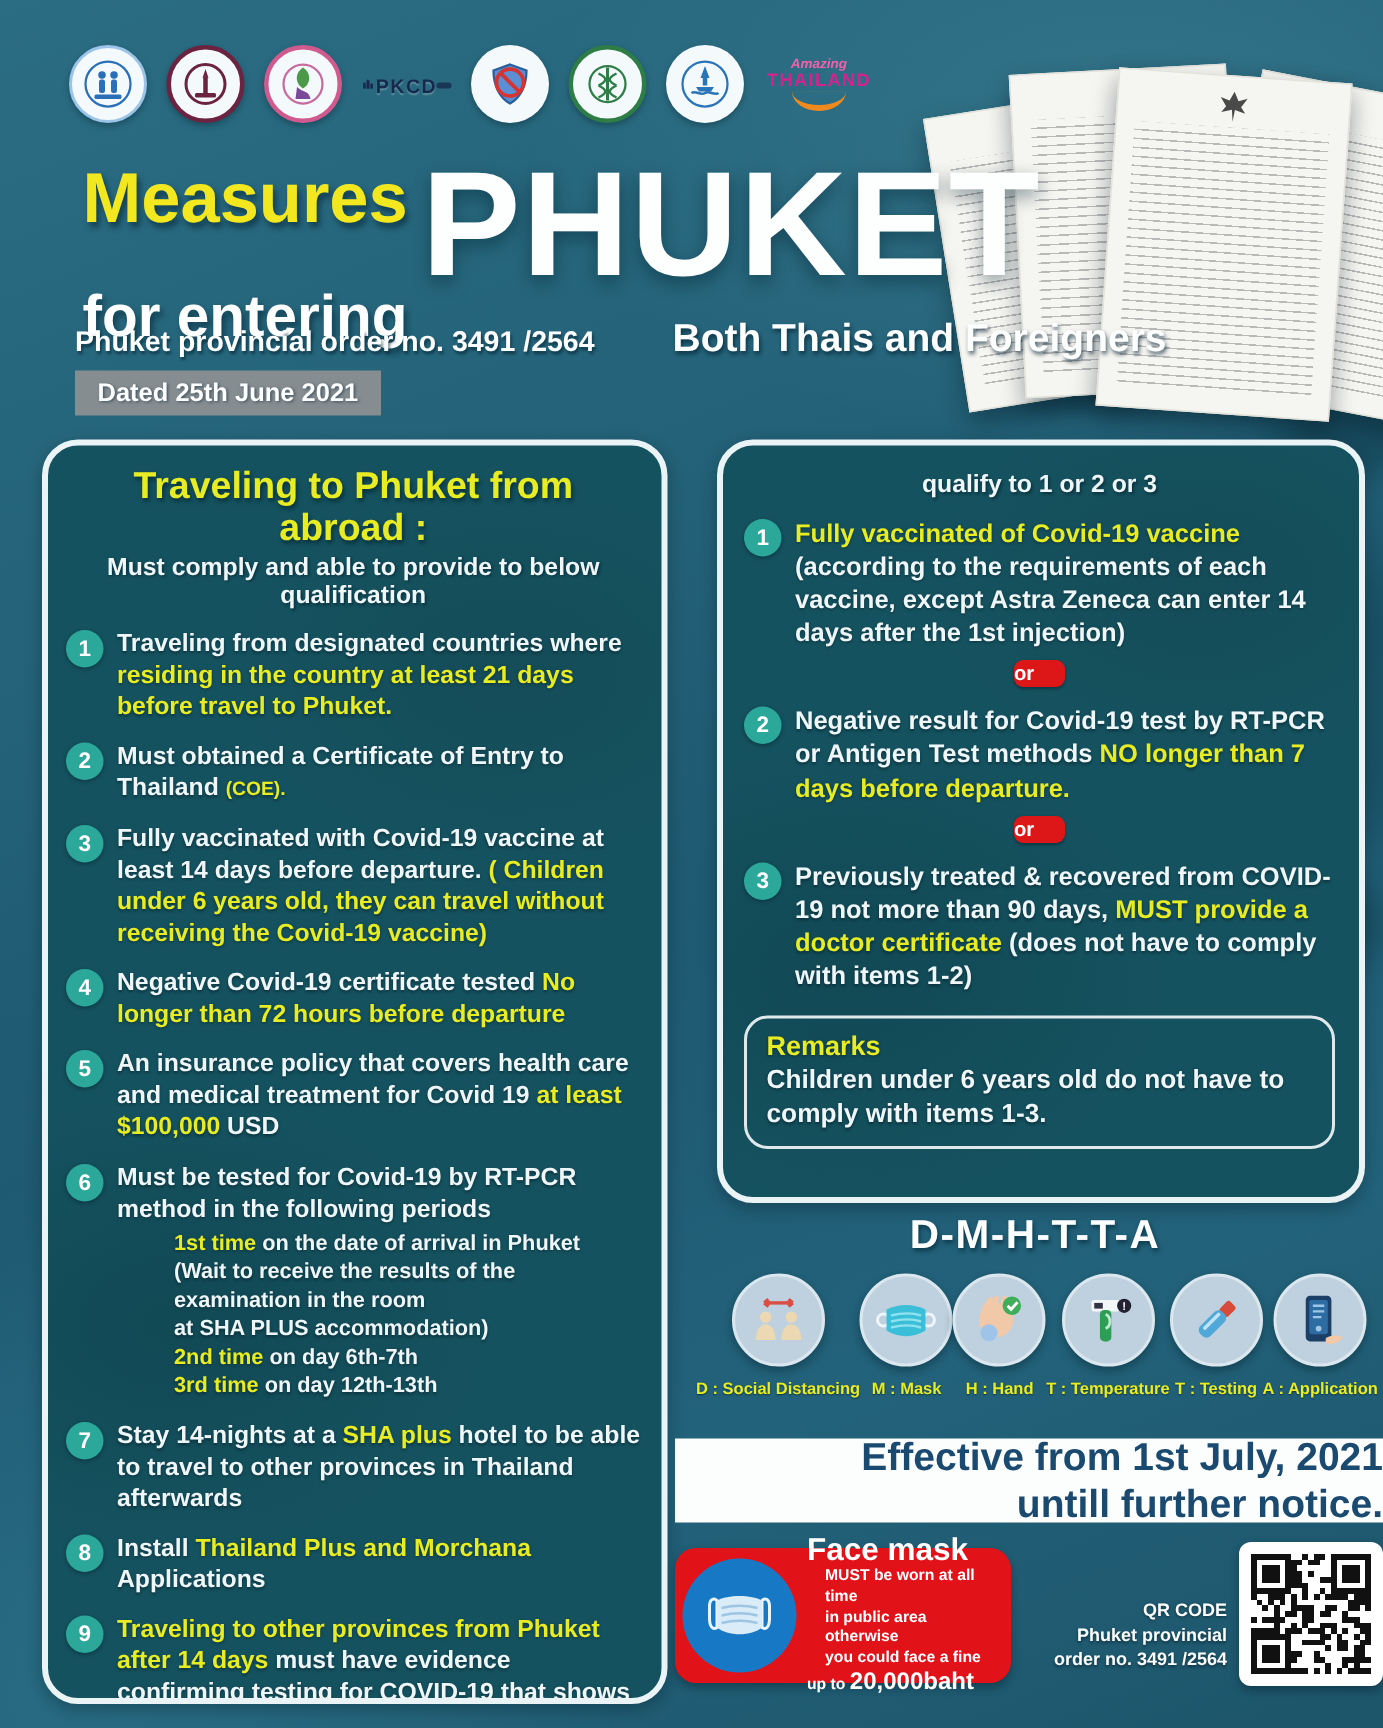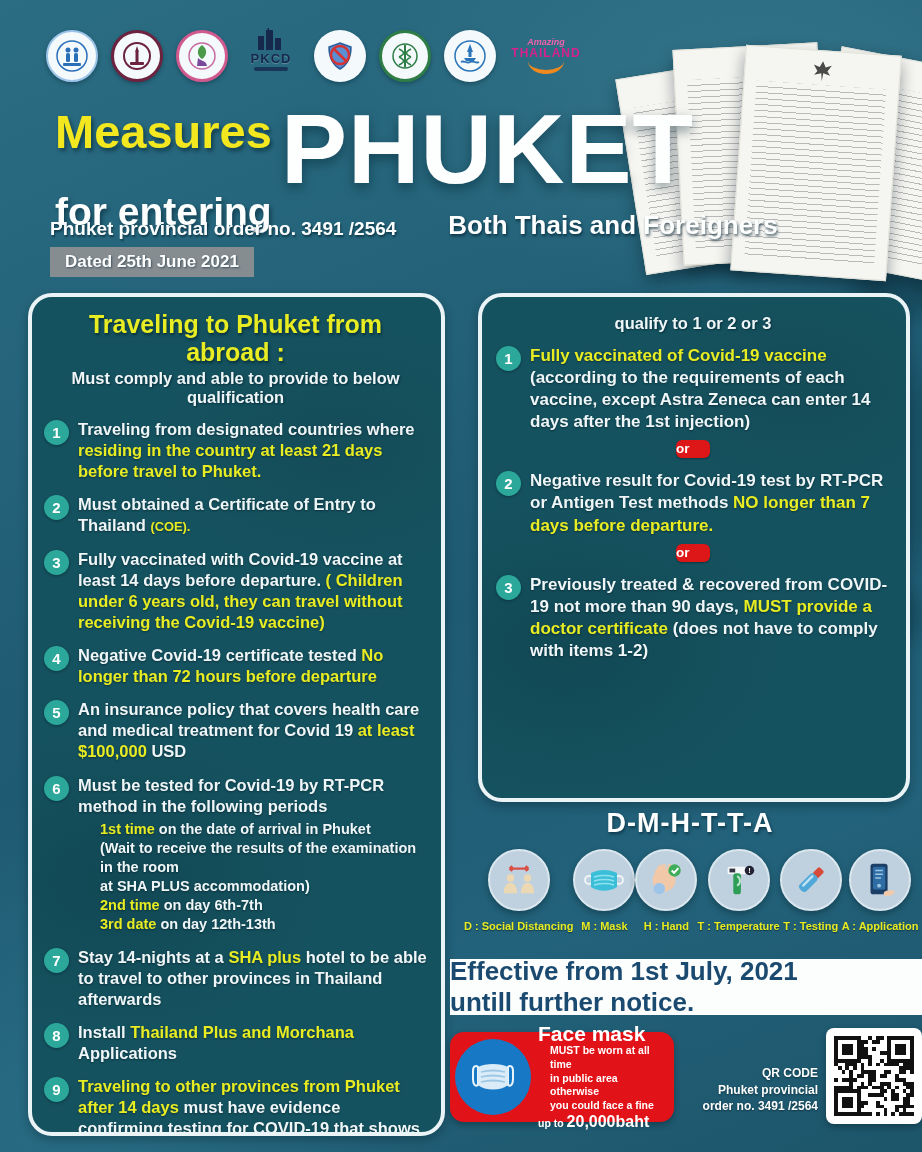--- a/index.html
+++ b/index.html
@@ -31,21 +31,21 @@
     background:radial-gradient(70px 50px at 70% 30%,#1a4d60 35%,transparent 75%);}
 
   
   .logos{position:absolute;left:46px;top:28px;display:flex;align-items:center;gap:13px;z-index:3;}
   .logo{width:52px;height:52px;border-radius:50%;background:#f4f9fc;display:flex;align-items:center;justify-content:center;box-shadow:0 2px 4px rgba(0,25,35,.35);flex-shrink:0;}
   .logo svg{display:block;}
   .logo.ring-blue{border:2px solid #9cc4e8;}
   .logo.ring-maroon{border:3px solid #6b2340;}
   .logo.ring-pink{border:3px solid #d05a8e;}
   .logo.ring-green{border:3px solid #2e7d46;}
-  .logo-pkcd{width:60px;height:56px;border-radius:0;background:none;box-shadow:none;display:flex;flex-direction:column;align-items:center;justify-content:flex-start;}
+  .logo-pkcd{width:60px;height:56px;border-radius:0;background:none;box-shadow:none;display:flex;flex-direction:row;align-items:center;justify-content:flex-start;}
   .pkcd-text{font-size:13px;font-weight:bold;color:#16294d;letter-spacing:1px;line-height:1;margin-top:2px;text-shadow:0 1px 1px rgba(255,255,255,.25);}
   .pkcd-sub{width:34px;height:4px;border-radius:2px;background:#16294d;opacity:.8;margin-top:2px;}
   .logo-amazing{width:74px;height:56px;border-radius:0;background:none;box-shadow:none;display:flex;flex-direction:column;align-items:center;justify-content:center;}
   .amz-script{font-size:9px;font-style:italic;font-weight:bold;color:#ef62ab;line-height:1;}
   .amz-caps{font-size:12px;font-weight:bold;color:#d6218f;letter-spacing:1px;line-height:1.1;}
   .amz-smile{width:36px;height:13px;border:0;border-bottom:4px solid #f08a1e;border-radius:0 0 50% 50%/0 0 100% 100%;margin-top:1px;}
 
   
   .docs{position:absolute;left:612px;top:38px;width:310px;height:250px;z-index:1;}
   .page{position:absolute;background:#f5f5f1;box-shadow:0 8px 16px rgba(0,20,30,.4);border:1px solid #e2e2da;}
@@ -74,39 +74,39 @@
     border:4px solid var(--panel-border);border-radius:24px;box-shadow:0 4px 10px rgba(0,20,30,.3);overflow:hidden;}
   .panel.left{left:28px;top:293px;width:417px;height:843px;padding:14px 14px 10px 12px;}
   .panel.right{left:478px;top:293px;width:432px;height:509px;padding:14px 16px 10px 14px;}
   .panel h2{font-size:25px;font-weight:bold;color:var(--yellow);text-align:center;line-height:1.1;text-shadow:1px 2px 3px rgba(5,40,52,.85);}
   .panel .psub{font-size:16.5px;font-weight:bold;color:var(--white);text-align:center;margin-top:3px;text-shadow:1px 1px 2px rgba(5,40,52,.8);}
   .items{margin-top:10px;}
   .item{display:flex;gap:9px;margin-top:12px;}
   .num{width:25px;height:25px;border-radius:50%;background:var(--numteal);color:#fff;font-size:15px;font-weight:bold;display:flex;align-items:center;justify-content:center;flex-shrink:0;box-shadow:0 1px 3px rgba(0,25,35,.45);margin-top:1px;}
   .itext{font-size:16.5px;font-weight:bold;line-height:1.28;text-shadow:0 1px 2px rgba(0,25,35,.55);}
   .panel.right .itext{font-size:17px;line-height:1.3;}
-  .isub{margin-left:22px;margin-top:3px;font-size:14.5px;line-height:1.32;}
+  .isub{margin-left:38px;margin-top:3px;font-size:14.5px;line-height:1.32;}
   .c-w{color:var(--white);}
   .c-y{color:var(--yellow);}
   .c-ys{color:var(--yellow);font-size:.78em;}
   .or-badge{width:34px;margin:7px auto 0 auto;background:#dd1717;color:#fff;font-size:13.5px;font-weight:bold;border-radius:6px;padding:1px 0 2px 0;box-shadow:0 1px 2px rgba(0,20,30,.4);}
   .remarks{margin-top:15px;border:2px solid #dfe9ec;border-radius:16px;padding:8px 13px 10px 13px;}
   .remarks .rtitle{font-size:18px;font-weight:bold;color:var(--yellow);text-shadow:0 1px 2px rgba(0,25,35,.6);}
   .remarks .rtext{font-size:17.5px;font-weight:bold;color:var(--white);line-height:1.3;text-shadow:0 1px 2px rgba(0,25,35,.6);}
 
   
   .dmhtta{position:absolute;left:458px;top:808px;width:464px;z-index:2;}
   .dm-title{text-align:center;font-size:27px;font-weight:bold;color:#fdfefe;letter-spacing:1px;text-shadow:1px 2px 3px rgba(0,30,45,.6);}
   .dm-row{display:flex;margin-top:10px;padding:0 6px;}
   .dm-cell{flex:1;display:flex;flex-direction:column;align-items:center;}
   .dm-circle{width:62px;height:62px;border-radius:50%;background:#bfd0de;border:2px solid #dbe7ef;display:flex;align-items:center;justify-content:center;box-shadow:0 3px 6px rgba(0,20,30,.35);}
   .dm-label{margin-top:9px;font-size:11px;font-weight:bold;color:var(--yellow);white-space:nowrap;text-shadow:0 1px 1px rgba(0,25,35,.6);}
 
   
-  .banner{position:absolute;left:450px;top:959px;width:472px;height:56px;background:#fcfdfd;z-index:2;display:flex;flex-direction:column;align-items:flex-start;justify-content:center;}
+  .banner{position:absolute;left:450px;top:959px;width:472px;height:56px;background:#fcfdfd;z-index:2;display:flex;flex-direction:column;align-items:flex-end;justify-content:center;}
   .banner div{font-size:26px;font-weight:bold;color:var(--navy);line-height:1.2;}
   .redbox{position:absolute;left:450px;top:1032px;width:224px;height:90px;background:var(--red);border-radius:14px;z-index:2;display:flex;align-items:center;box-shadow:0 3px 6px rgba(0,20,30,.35);}
   .mask-circle{width:76px;height:76px;border-radius:50%;background:#1779c6;margin-left:5px;flex-shrink:0;display:flex;align-items:center;justify-content:center;}
   .red-text{padding:2px 6px 2px 7px;color:#fff;}
   .fm-title{font-size:21px;font-weight:bold;line-height:1;}
   .fm-line{font-size:10.5px;font-weight:bold;line-height:1.3;padding-left:12px;}
   .fm-fine{font-size:10.5px;font-weight:bold;}
   .fm-amount{font-size:16px;font-weight:bold;}
   .qr-wrap{position:absolute;left:640px;top:1028px;width:282px;z-index:2;display:flex;align-items:flex-end;gap:8px;}
   .qr-label{flex:1;text-align:right;font-size:12px;font-weight:bold;color:#fdfefe;line-height:1.35;padding-bottom:10px;text-shadow:0 1px 2px rgba(0,25,35,.6);}
@@ -237,21 +237,21 @@
           <div class="num">5</div>
           <div class="itext"><span class="c-w">An insurance policy that covers health care and medical treatment for Covid 19  </span><span class="c-y">at least $100,000 </span><span class="c-w">USD</span></div>
         </div>
         <div class="item">
           <div class="num">6</div>
           <div class="itext"><span class="c-w">Must be tested for Covid-19 by RT-PCR method in the following periods</span><div class="isub">
               <div><span class="c-y">1st time </span><span class="c-w">on the date of arrival in Phuket</span></div>
               <div><span class="c-w">(Wait to receive the  results of the examination in the room</span></div>
               <div><span class="c-w">at SHA PLUS accommodation)</span></div>
               <div><span class="c-y">2nd time </span><span class="c-w">on day 6th-7th</span></div>
-              <div><span class="c-y">3rd date </span><span class="c-w">on day 12th-13th</span></div>
+              <div><span class="c-y">3rd time </span><span class="c-w">on day 12th-13th</span></div>
             </div></div>
         </div>
         <div class="item">
           <div class="num">7</div>
           <div class="itext"><span class="c-w">Stay 14-nights  at a </span><span class="c-y">SHA plus</span><span class="c-w">  hotel to be able to travel to other provinces in Thailand afterwards</span></div>
         </div>
         <div class="item">
           <div class="num">8</div>
           <div class="itext"><span class="c-w">Install </span><span class="c-y">Thailand Plus and Morchana</span><span class="c-w"> Applications</span></div>
         </div>
@@ -274,20 +274,24 @@
         <div class="item">
           <div class="num">2</div>
           <div class="itext"><span class="c-w">Negative result for Covid-19 test by RT-PCR or Antigen Test methods </span><span class="c-y">NO longer than 7 days before departure.</span></div>
         </div>
         <div class="or-badge">or</div>
         <div class="item">
           <div class="num">3</div>
           <div class="itext"><span class="c-w">Previously treated &amp; recovered from COVID-19 not more than 90 days, </span><span class="c-y">MUST provide a doctor certificate </span><span class="c-w">(does not have to comply with items 1-2)</span></div>
         </div>
       </div>
+    <div class="remarks">
+      <div class="rtitle">Remarks</div>
+      <div class="rtext">Children under 6 years old do not have to comply with items 1-3.</div>
+    </div>
 
   </section>
 
   <div class="dmhtta">
     <div class="dm-title">D-M-H-T-T-A</div>
     <div class="dm-row" id="dm-row">
         <div class="dm-cell">
           <div class="dm-circle">
             <svg width="38" height="38" viewBox="0 0 40 40">
               <path d="M10 8 L14 8 M26 8 L30 8 M10 8 L13 5.5 M10 8 L13 10.5 M30 8 L27 5.5 M30 8 L27 10.5" stroke="#d94f45" stroke-width="2.4" fill="none"></path>

